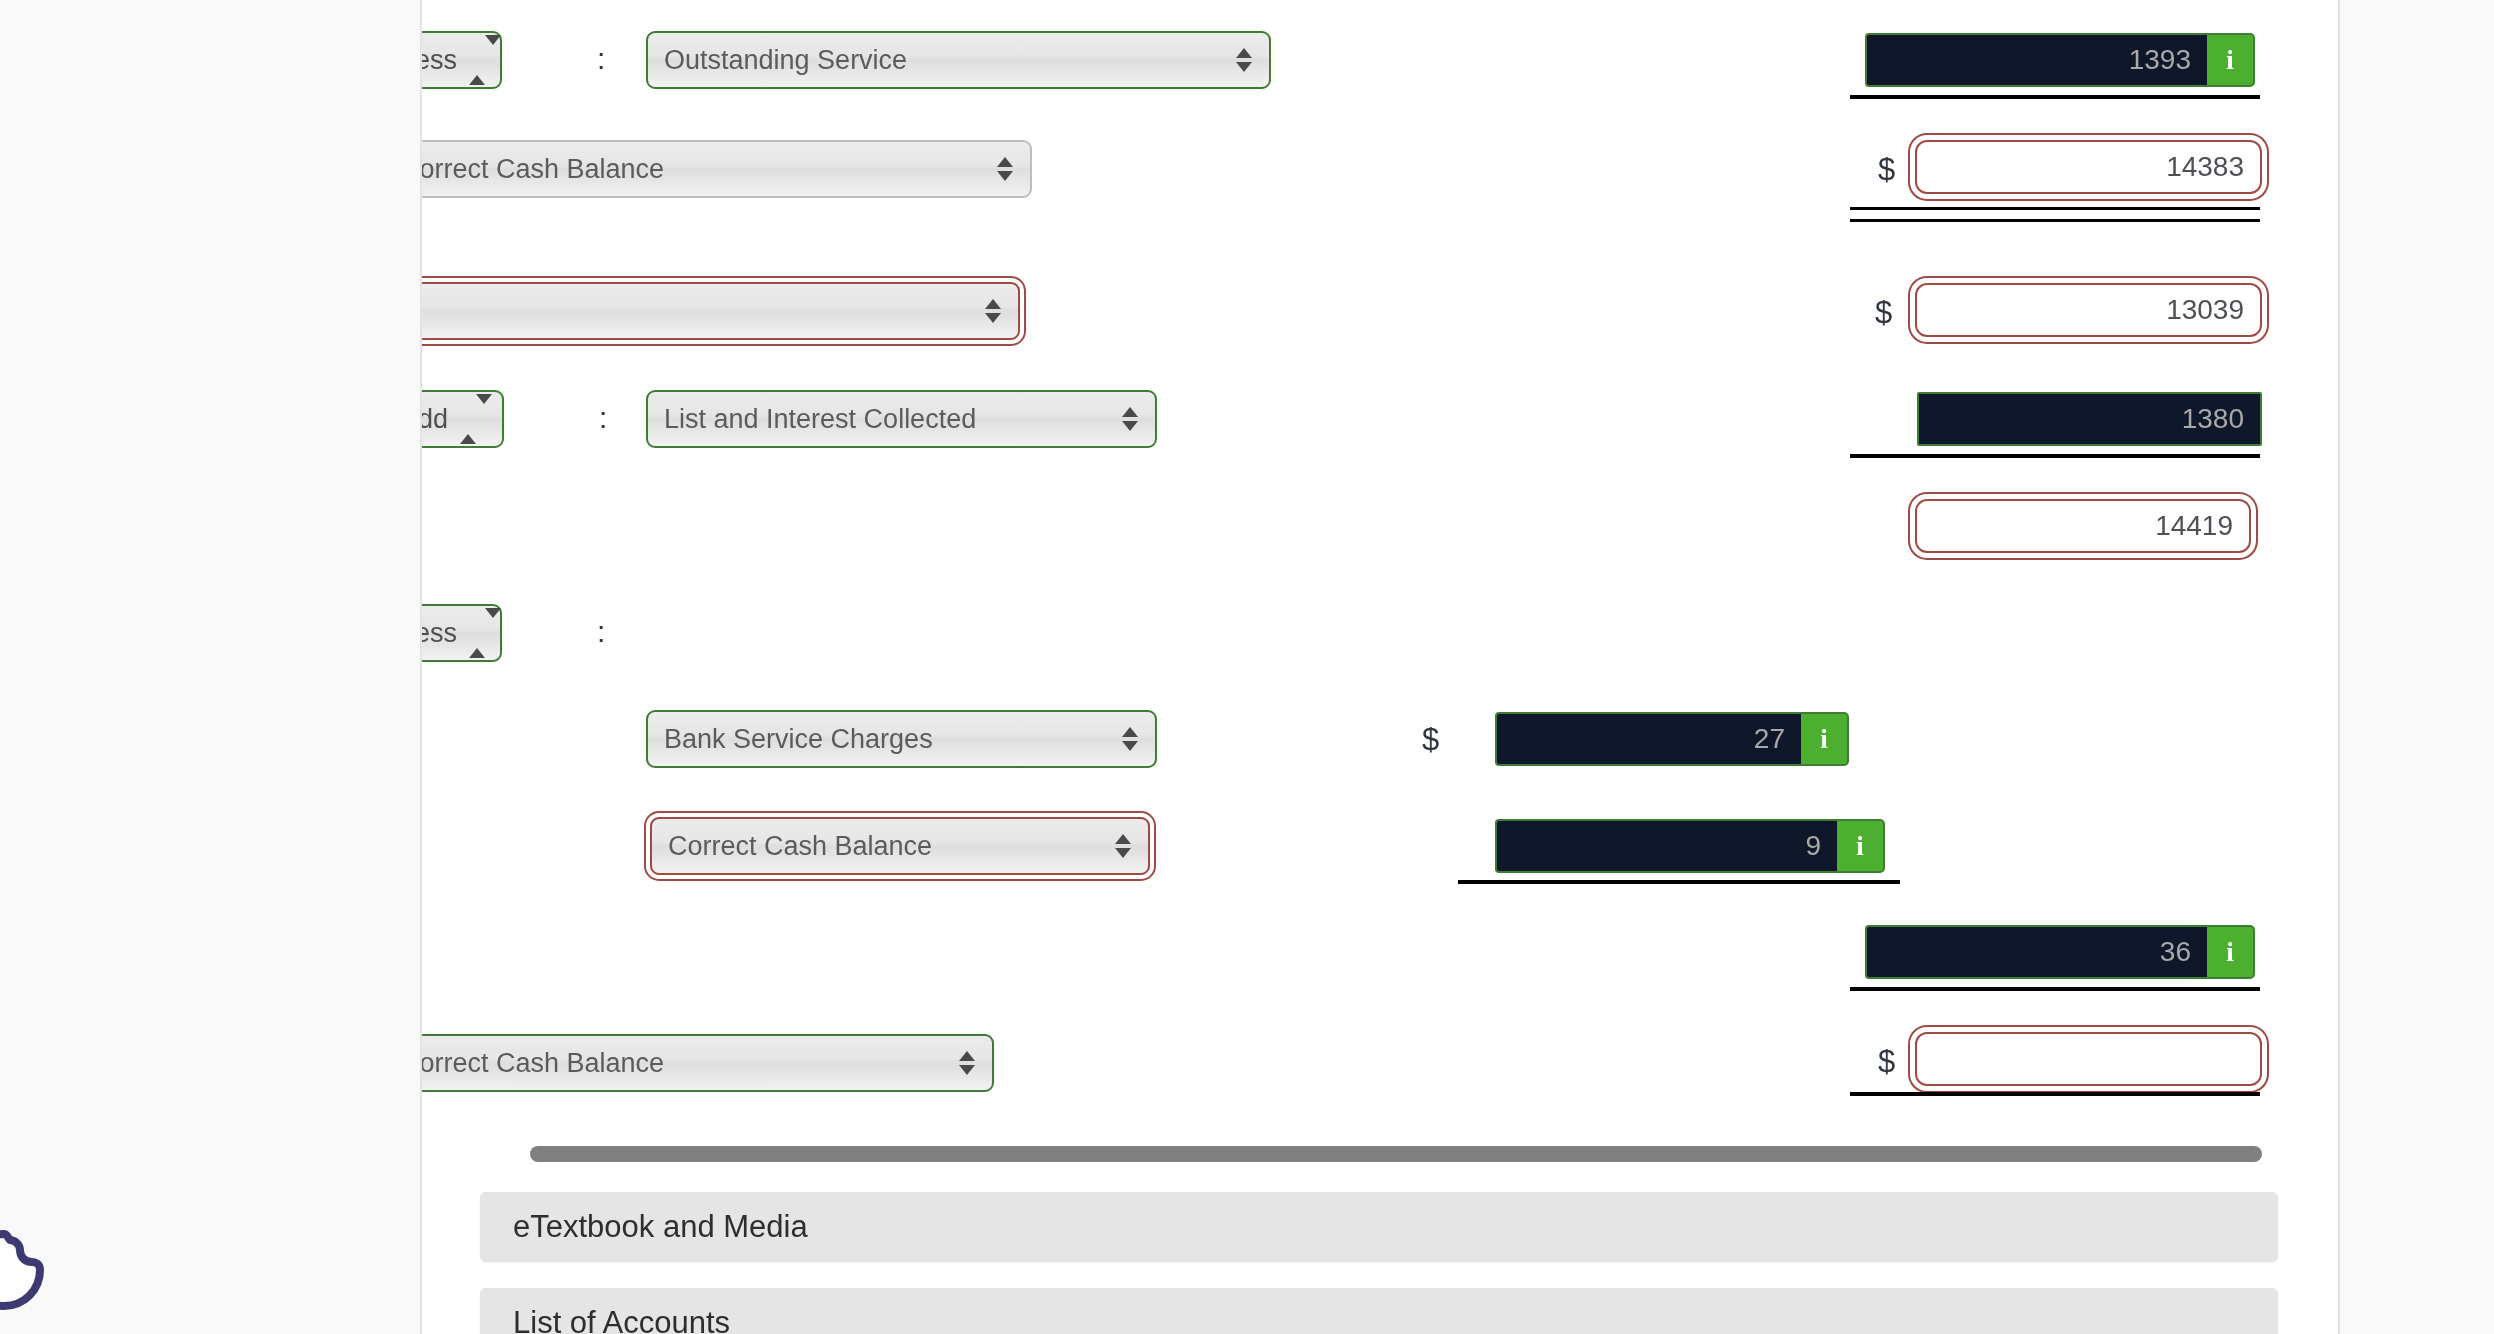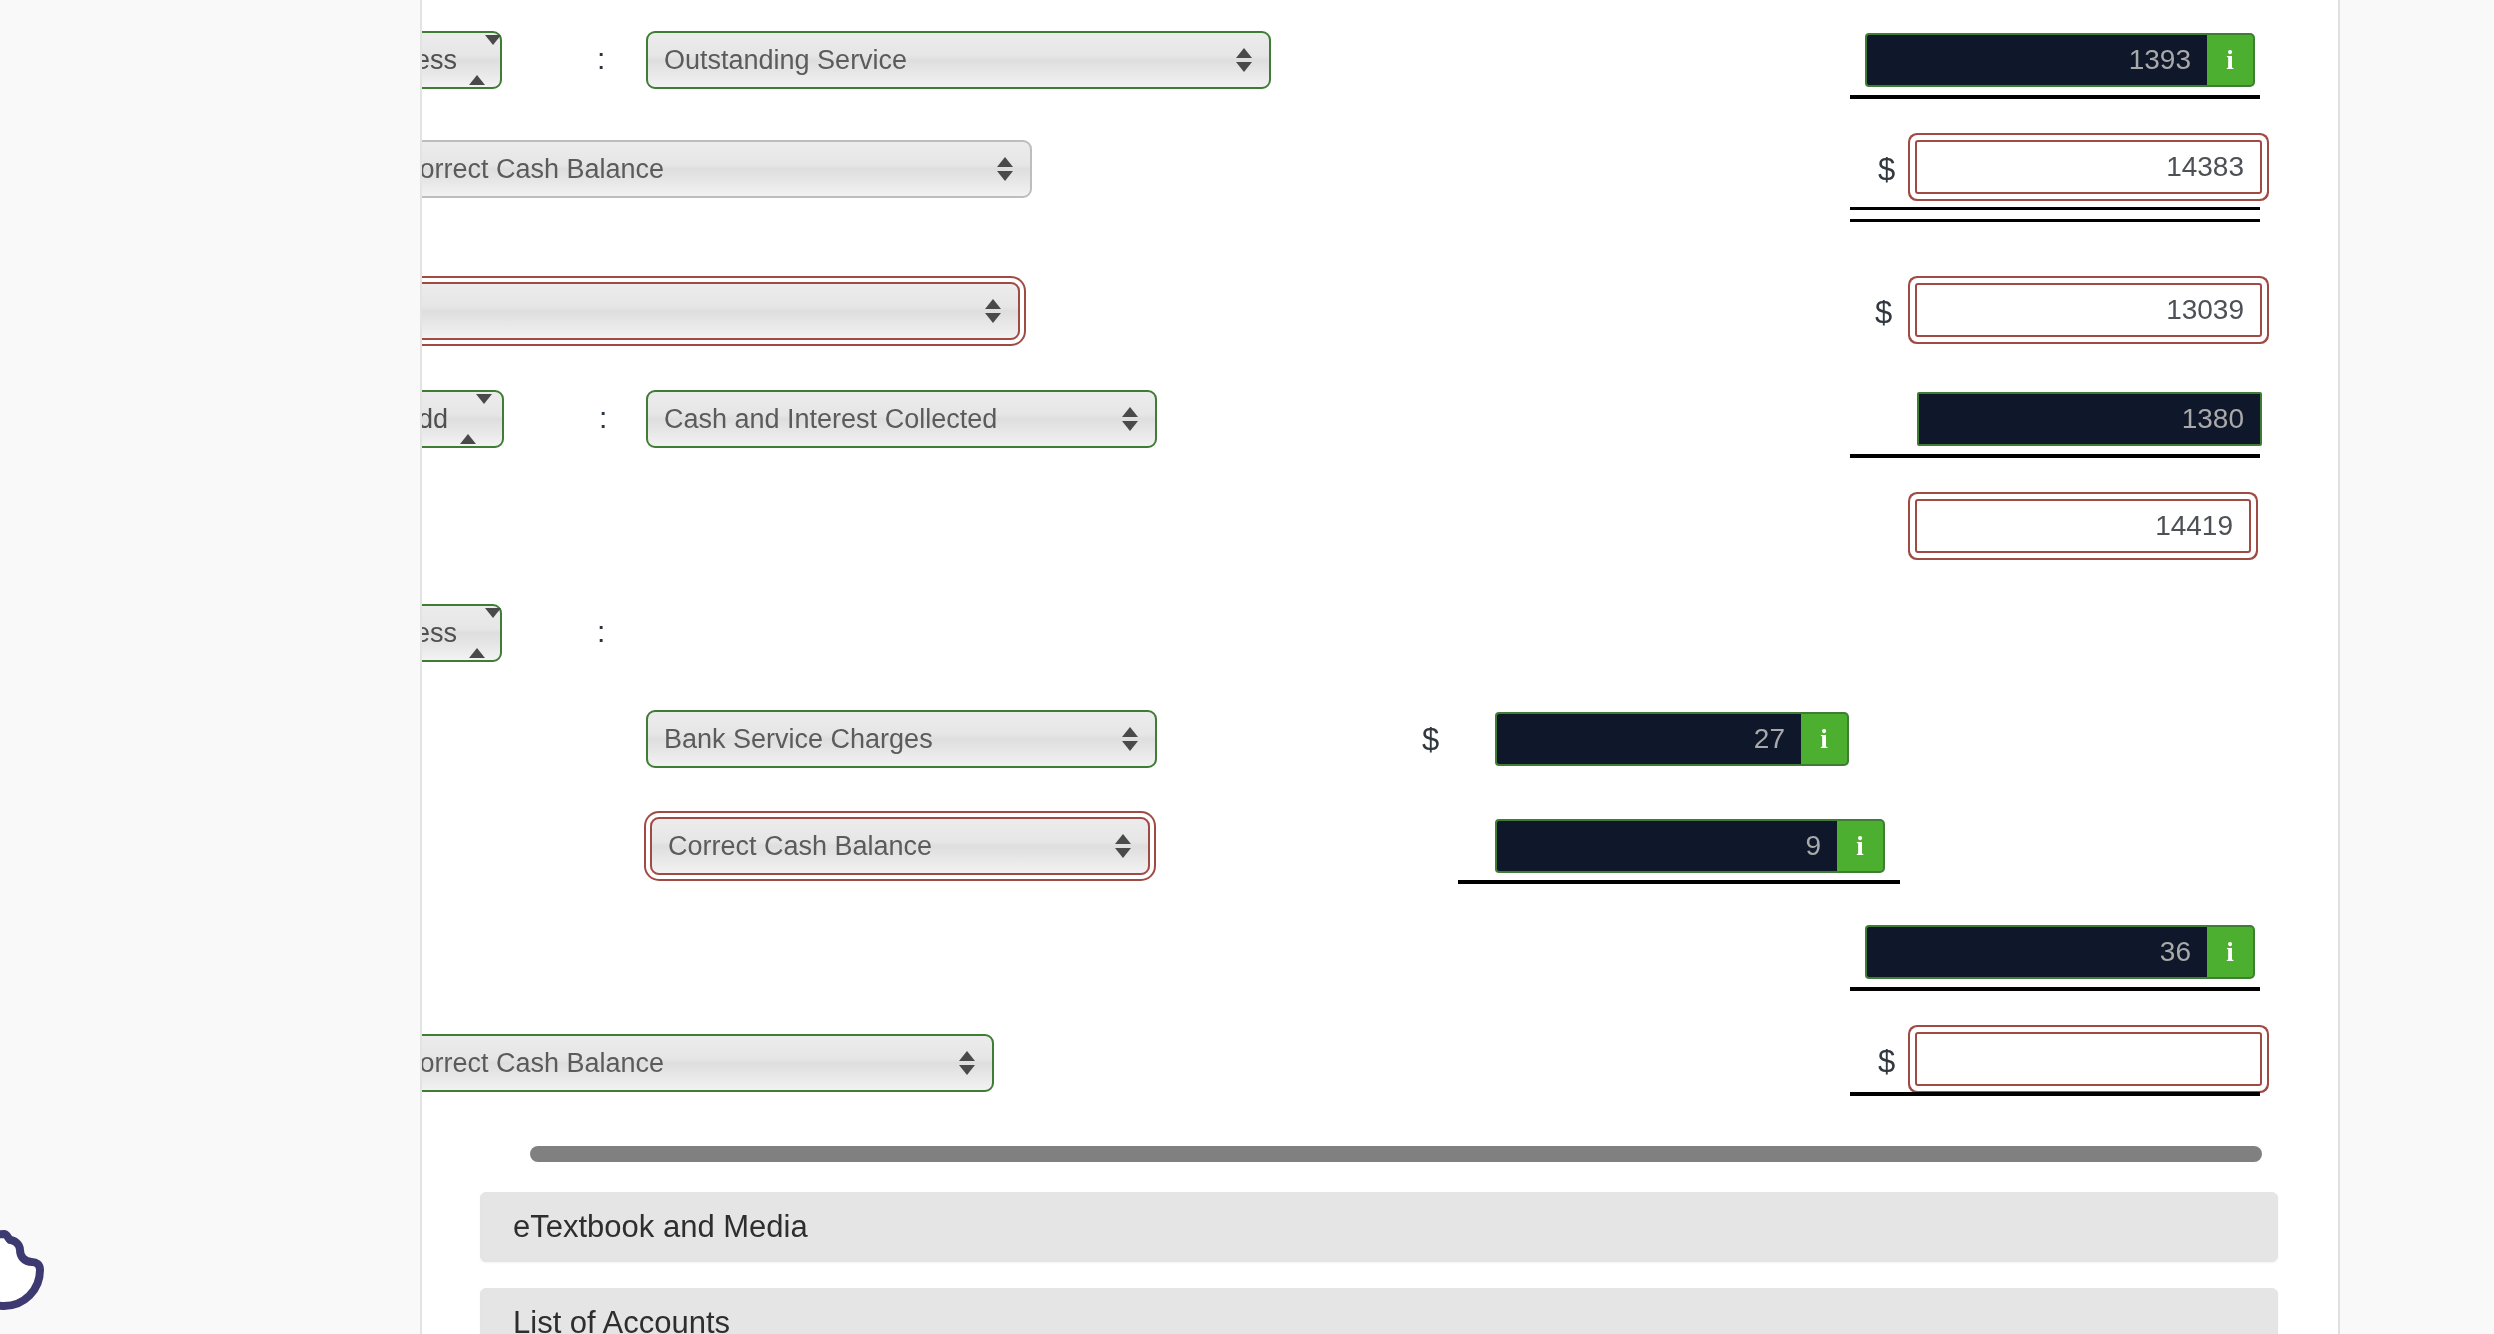--- a/index.html
+++ b/index.html
@@ -156,21 +156,21 @@
     color: #ffffff;
     font-size: 27px;
     font-weight: bold;
     font-family: "Liberation Serif", serif;
   }
   
   .fld.entry .box {
     background: #ffffff;
     border: 2px solid #a04a44;
     color: #4d5156;
-    border-radius: 3px;
+    border-radius: 12px;
     box-shadow: 0 0 0 5px #ffffff, 0 0 0 7px #a04a44;
   }
 
   
   .rule-single {
     position: absolute;
     height: 4px;
     background: #000000;
   }
   .rule-double {
@@ -276,21 +276,21 @@
     </div>
 
     <div class="stepper" style="left:-40px; top:390px; width:122px;">
       <span class="st-label">Add</span>
       <span class="arrows">
         <span class="up"></span><span class="dn"></span>
       </span>
     </div>
     <span class="colon" style="left:177px; top:403px;">:</span>
     <div class="sel green" style="left:224px; top:390px; width:511px;">
-      <span class="sel-label">Cash and Interest Collected</span>
+      <span class="sel-label">List and Interest Collected</span>
       <span class="arrows">
         <span class="up"></span>
           <span class="dn"></span>
       </span>
     </div>
     <div class="fld computed" style="left:1495px; top:392px; width:345px;">
       <span class="box">1380</span>
     </div>
     <div class="rule-single" style="left:1428px; top:454px; width:410px;"></div>
 

